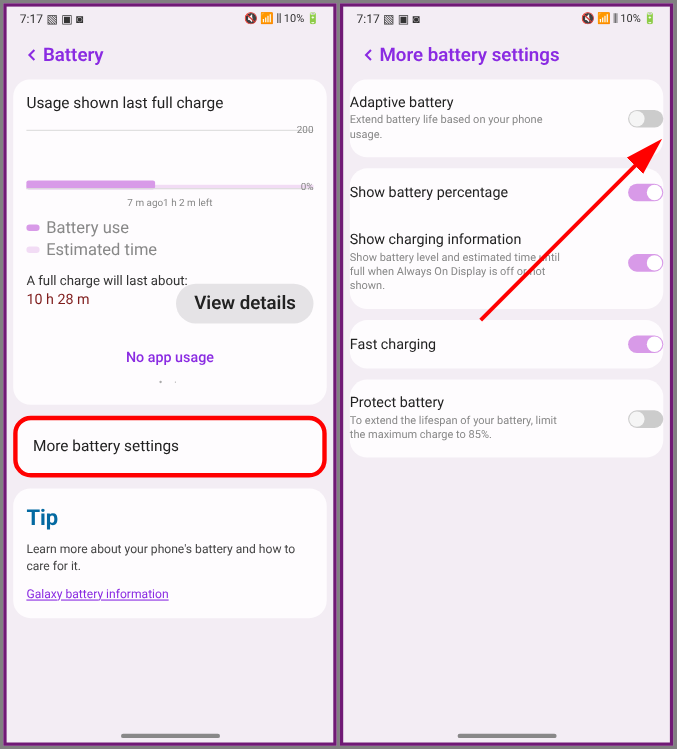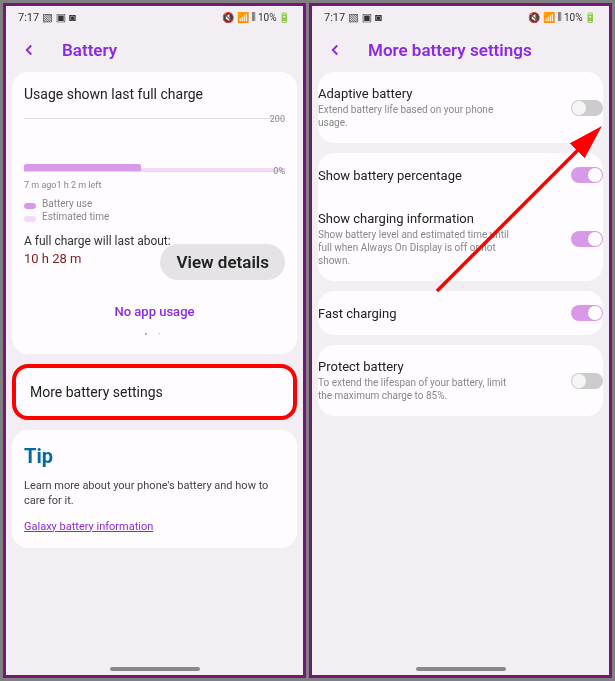--- a/index.html
+++ b/index.html
@@ -1,34 +1,34 @@
 <!DOCTYPE html>
 <html><head>
   <meta charset="utf-8">
   <style>
     * { margin: 0; padding: 0; box-sizing: border-box; font-family: -apple-system, Roboto, sans-serif; }
     body { background: #808080; width: 615px; height: 681px; display: flex; gap: 3px; padding: 3px; }
     .screen { flex: 1; background: #f3edf4; display: flex; flex-direction: column; border: 3px solid #701a75; position: relative; }
     .status-bar { display: flex; justify-content: space-between; align-items: center; padding: 4px 12px; font-size: 11px; color: #333; height: 22px; }
     .status-left { display: flex; gap: 3px; align-items: center; }
     .status-right { display: flex; gap: 2px; align-items: center; font-size: 10px; }
-    .app-header { display: flex; align-items: center; padding: 12px 14px; gap: 24px; }
+    .app-header { display: flex; align-items: center; padding: 12px 14px; gap: 1px; }
     .back-chevron { width: 18px; height: 18px; }
     .header-title { font-size: 17px; font-weight: 600; color: #8a2be2; }
     .content { flex: 1; padding: 0 6px; overflow: hidden; }
     .card { background: #fefcfe; border-radius: 16px; margin-bottom: 10px; padding: 14px 12px; }
     .card-title { font-size: 14px; color: #222; margin-bottom: 16px; }
     .chart { position: relative; height: 72px; margin-bottom: 4px; }
     .chart-line { position: absolute; left: 0; right: 0; border-top: 1px solid #ddd; }
     .chart-label-r { position: absolute; right: 0; font-size: 9px; color: #888; }
     .chart-bar { position: absolute; bottom: 18px; left: 0; height: 8px; width: 45%; background: #d89ae8; border-radius: 2px; }
     .chart-bar2 { position: absolute; bottom: 18px; left: 0; right: 0; height: 4px; background: #f2dcf5; }
-    .chart-axis { display: flex; justify-content: flex-start; font-size: 9px; color: #888; margin-top: 2px; }
+    .chart-axis { display: flex; justify-content: center; font-size: 9px; color: #888; margin-top: 2px; }
     .legend { margin-top: 8px; }
-    .legend-item { display: flex; align-items: flex-end; gap: 6px; font-size: 10px; color: #888; margin-bottom: 2px; }
+    .legend-item { display: flex; align-items: center; gap: 6px; font-size: 15px; color: #888; margin-bottom: 2px; }
     .legend-swatch { width: 12px; height: 6px; border-radius: 3px; }
     .sw1 { background: #d89ae8; }
     .sw2 { background: #f2dcf5; }
     .charge-text { font-size: 12px; color: #333; margin-top: 12px; }
     .charge-time { font-size: 13px; color: #7f1d1d; margin-top: 3px; }
     .btn { background: #e5e3e6; border-radius: 18px; padding: 8px 16px; font-size: 17px; font-weight: 600; color: #222; float: right; margin-top: -4px; border: none; }
     .no-usage { text-align: center; color: #8a2be2; font-size: 13px; font-weight: 500; margin-top: 24px; clear: both; }
     .dots { text-align: center; margin-top: 10px; color: #aaa; font-size: 10px; letter-spacing: 4px; }
     .more-row { background: #fefcfe; border-radius: 16px; padding: 16px 14px; font-size: 14px; color: #222; border: 4px solid #ff0000; margin-bottom: 10px; }
     .tip-card { background: #fefcfe; border-radius: 16px; padding: 14px 12px; }

